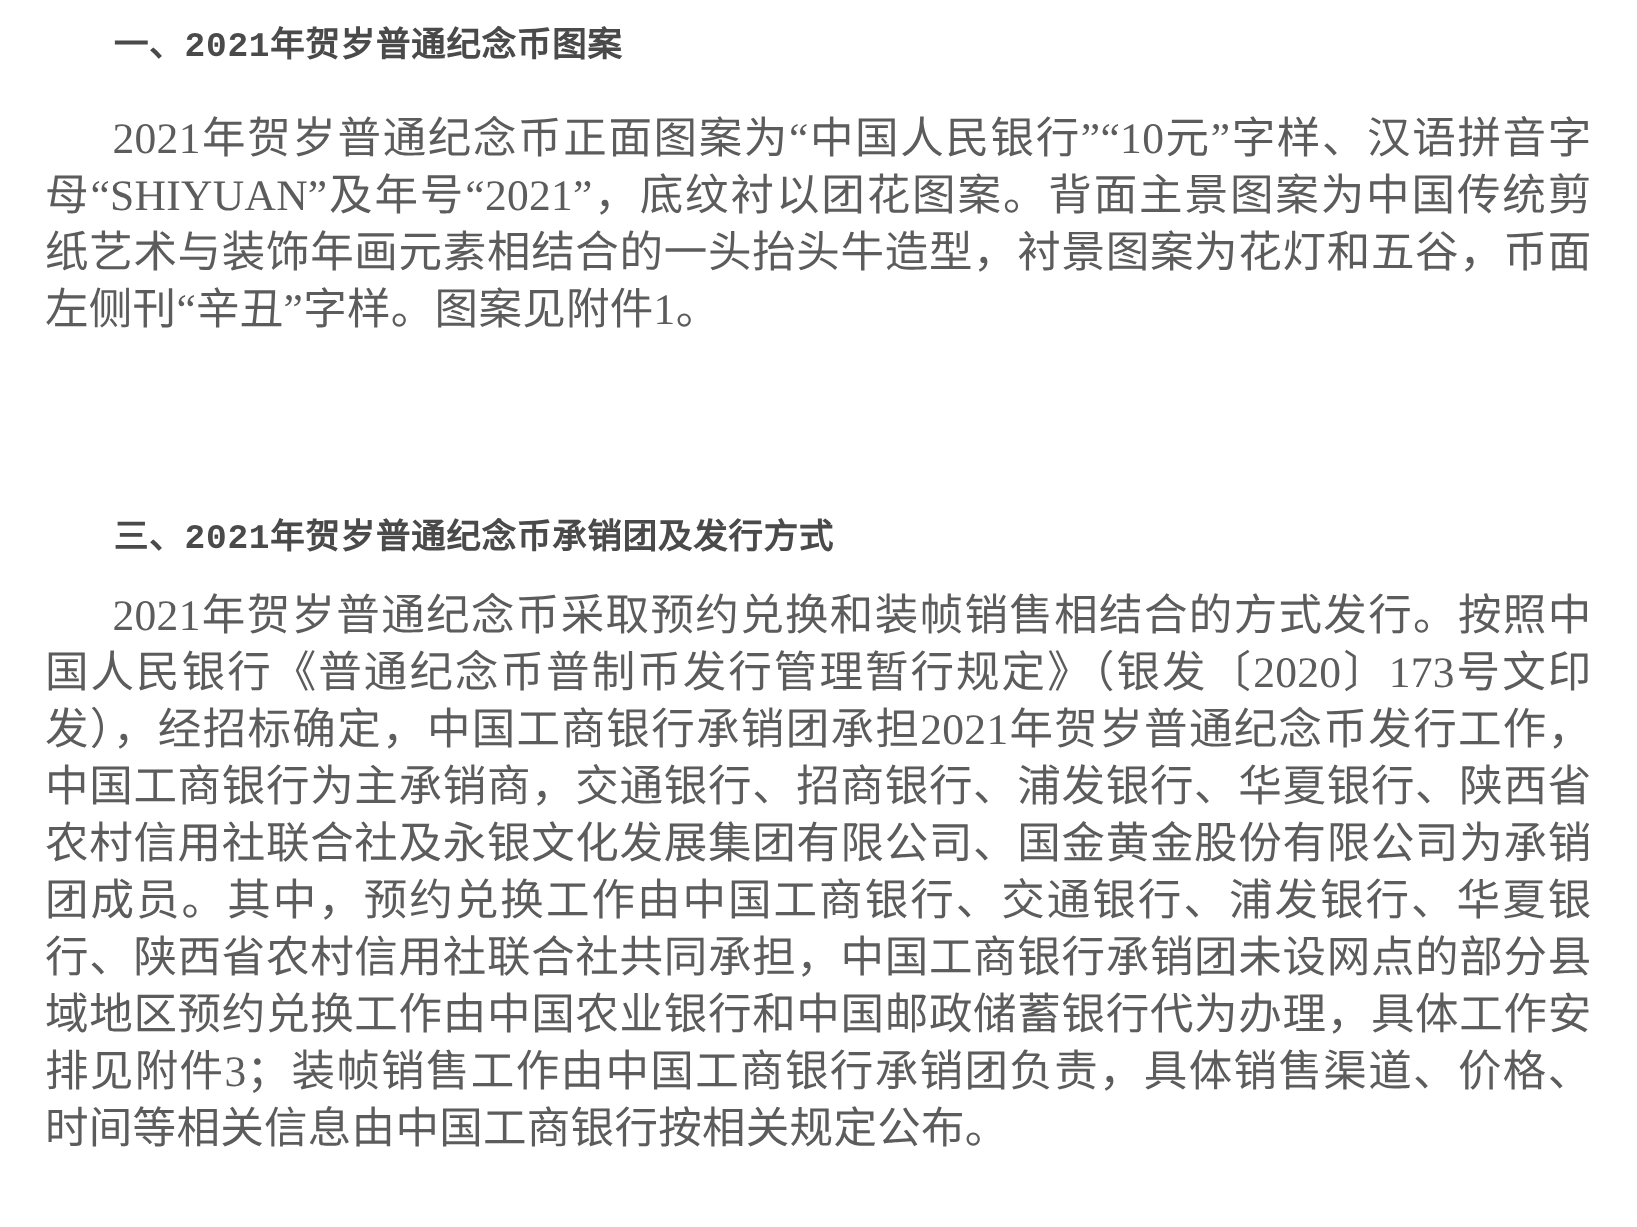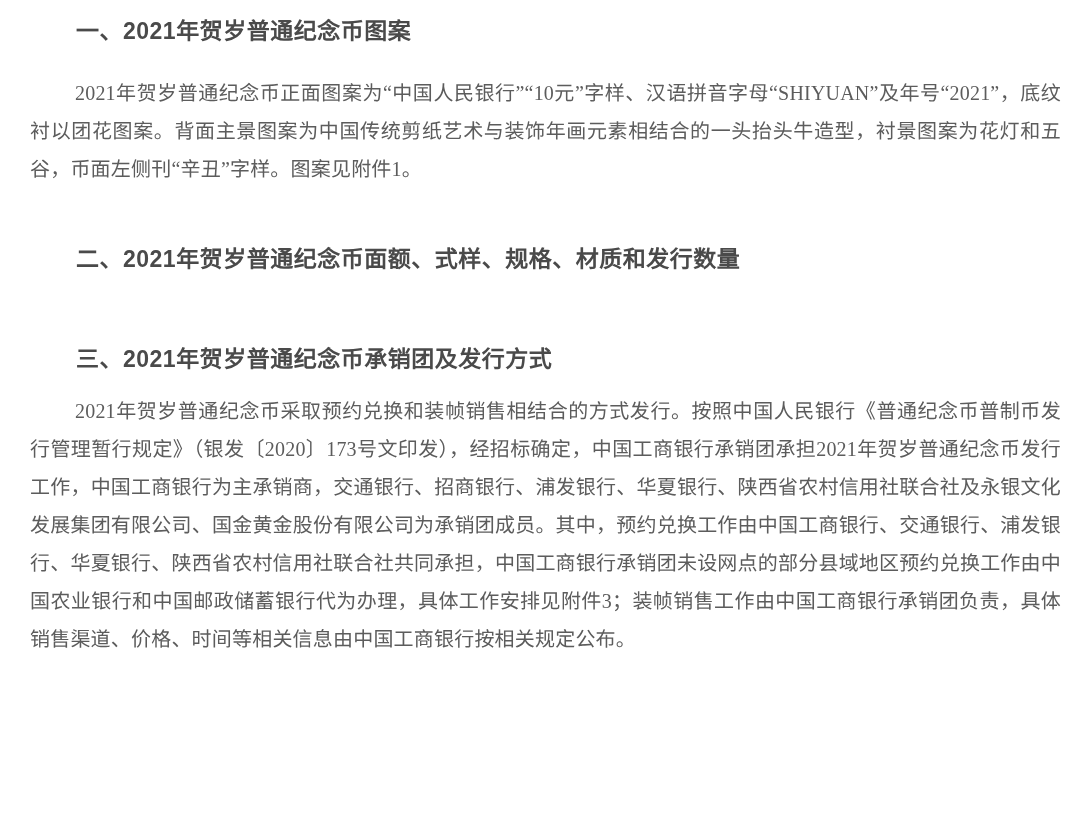--- a/index.html
+++ b/index.html
@@ -19,33 +19,33 @@
     box-sizing: border-box;
     width: 1091px;
     height: 818px;
     padding: 14px 30px 0 30px;
     background: #ffffff;
   }
   .section {
     margin: 0;
   }
   .heading {
-    font-family: Liberation Sans, sans-serif;
+    font-family: Liberation Mono, monospace;
     font-weight: bold;
     font-size: 23px;
     line-height: 34px;
     color: #4a4a4a;
     letter-spacing: 0.5px;
     text-indent: 46px;
     margin: 0 0 4px 0;
     white-space: pre;
   }
   .para {
     font-family: "Liberation Serif", "DejaVu Serif", serif;
-    font-size: 20px;
+    font-size: 29px;
     line-height: 38px;
     color: #5c5c5c;
     text-indent: 45px;
     text-align: justify;
     text-justify: inter-ideograph;
     margin: 0;
     letter-spacing: 0.2px;
   }
   .gap-after-p1 { height: 54px; }
   .gap-after-h2 { height: 10px; }
@@ -60,21 +60,20 @@
 
   <div class="section">
     <h2 class="heading">一、2021年贺岁普通纪念币图案</h2>
     <div class="gap-after-h1"></div>
     <p class="para">2021年贺岁普通纪念币正面图案为“中国人民银行”“10元”字样、汉语拼音字母“SHIYUAN”及年号“2021”，底纹衬以团花图案。背面主景图案为中国传统剪纸艺术与装饰年画元素相结合的一头抬头牛造型，衬景图案为花灯和五谷，币面左侧刊“辛丑”字样。图案见附件1。</p>
   </div>
 
   <div class="gap-after-p1"></div>
 
   <div class="section">
-    <h2 class="heading">二、2021年贺岁普通纪念币面额、式样、规格、材质和发行数量</h2>
     <div class="gap-after-h2"></div>
   </div>
 
   <div class="gap-after-p2"></div>
 
   <div class="section">
     <h2 class="heading">三、2021年贺岁普通纪念币承销团及发行方式</h2>
     <div class="gap-after-h3"></div>
     <p class="para">2021年贺岁普通纪念币采取预约兑换和装帧销售相结合的方式发行。按照中国人民银行《普通纪念币普制币发行管理暂行规定》（银发〔2020〕173号文印发），经招标确定，中国工商银行承销团承担2021年贺岁普通纪念币发行工作，中国工商银行为主承销商，交通银行、招商银行、浦发银行、华夏银行、陕西省农村信用社联合社及永银文化发展集团有限公司、国金黄金股份有限公司为承销团成员。其中，预约兑换工作由中国工商银行、交通银行、浦发银行、华夏银行、陕西省农村信用社联合社共同承担，中国工商银行承销团未设网点的部分县域地区预约兑换工作由中国农业银行和中国邮政储蓄银行代为办理，具体工作安排见附件3；装帧销售工作由中国工商银行承销团负责，具体销售渠道、价格、时间等相关信息由中国工商银行按相关规定公布。</p>
   </div>

